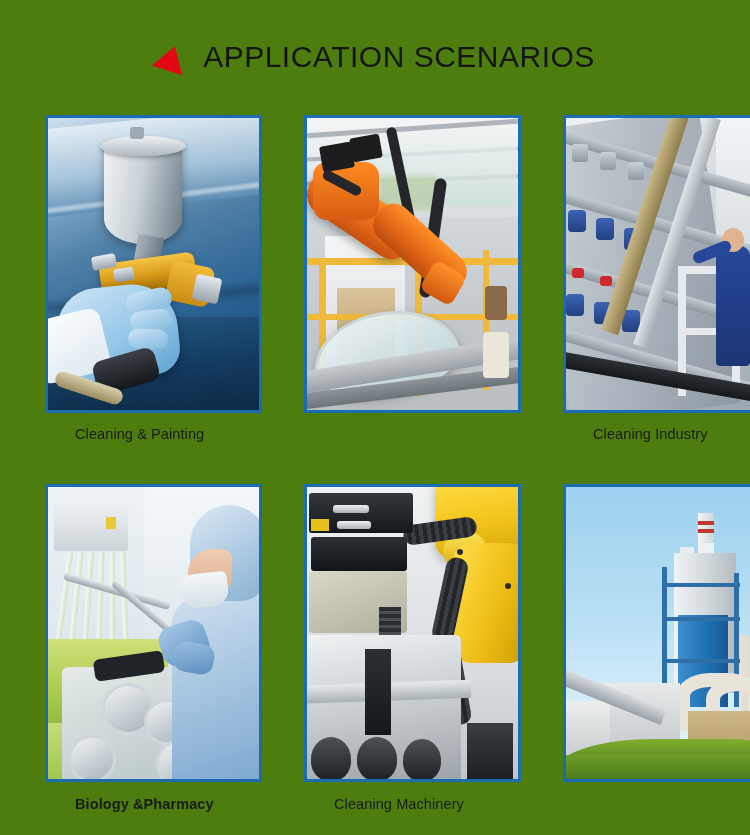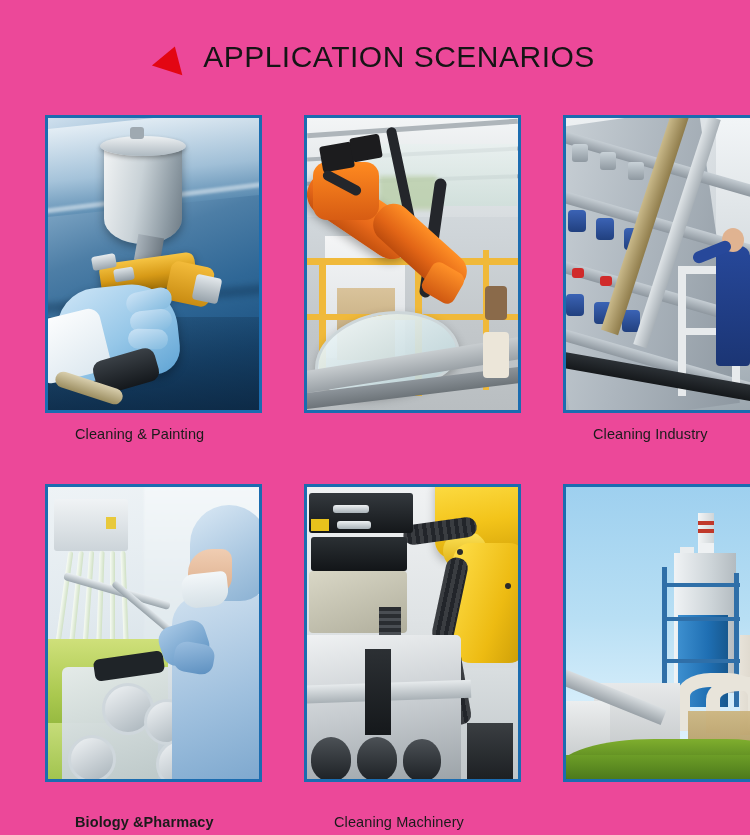--- a/index.html
+++ b/index.html
@@ -3,21 +3,21 @@
 <meta charset="utf-8">
 <style>
   html,body{margin:0;padding:0;}
   body{
     width:750px;height:835px;
     background:#ffffff;
     font-family:"Liberation Sans", sans-serif;
     overflow:hidden;
     position:relative;
   }
-  .page{position:relative;width:750px;height:835px;background:#ec4899;}
+  .page{position:relative;width:750px;height:835px;background:#4d7c0f;}
 
   
   .header{
     position:absolute;left:0;top:40px;width:750px;
     display:flex;align-items:center;justify-content:center;
   }
   .tri{
     width:0;height:0;
     border-left:16px solid transparent;
     border-right:16px solid transparent;
@@ -55,21 +55,21 @@
   }
   .cap{
     font-size:14.5px;
     color:#1b1b1b;
     padding-left:30px;
     padding-top:13px;
     white-space:nowrap;
     letter-spacing:.1px;
   }
   .cap.bold{font-weight:600;padding-left:30px;}
-  .row2 .cap{padding-top:32px;}
+  .row2 .cap{padding-top:14px;}
 
   .scene{position:absolute;inset:0;}
   .l{position:absolute;}
 
   
   .t1{background:linear-gradient(160deg,#cfe0ee 0%,#8fb3cf 18%,#4d7ea6 42%,#2f6796 62%,#1d5382 82%,#16456e 100%);}
   .t1 .body-hi{left:-10%;top:0;width:120%;height:30%;
     background:linear-gradient(180deg,#e9f1f7,#a9c6dc 60%,#5f8fb4);transform:skewY(-6deg);opacity:.85;}
   .t1 .crease{left:-10%;top:26%;width:130%;height:5px;background:rgba(255,255,255,.45);transform:rotate(-7deg);filter:blur(1px);}
   .t1 .crease2{left:-10%;top:60%;width:130%;height:10px;background:rgba(10,40,70,.35);transform:rotate(-5deg);filter:blur(3px);}

